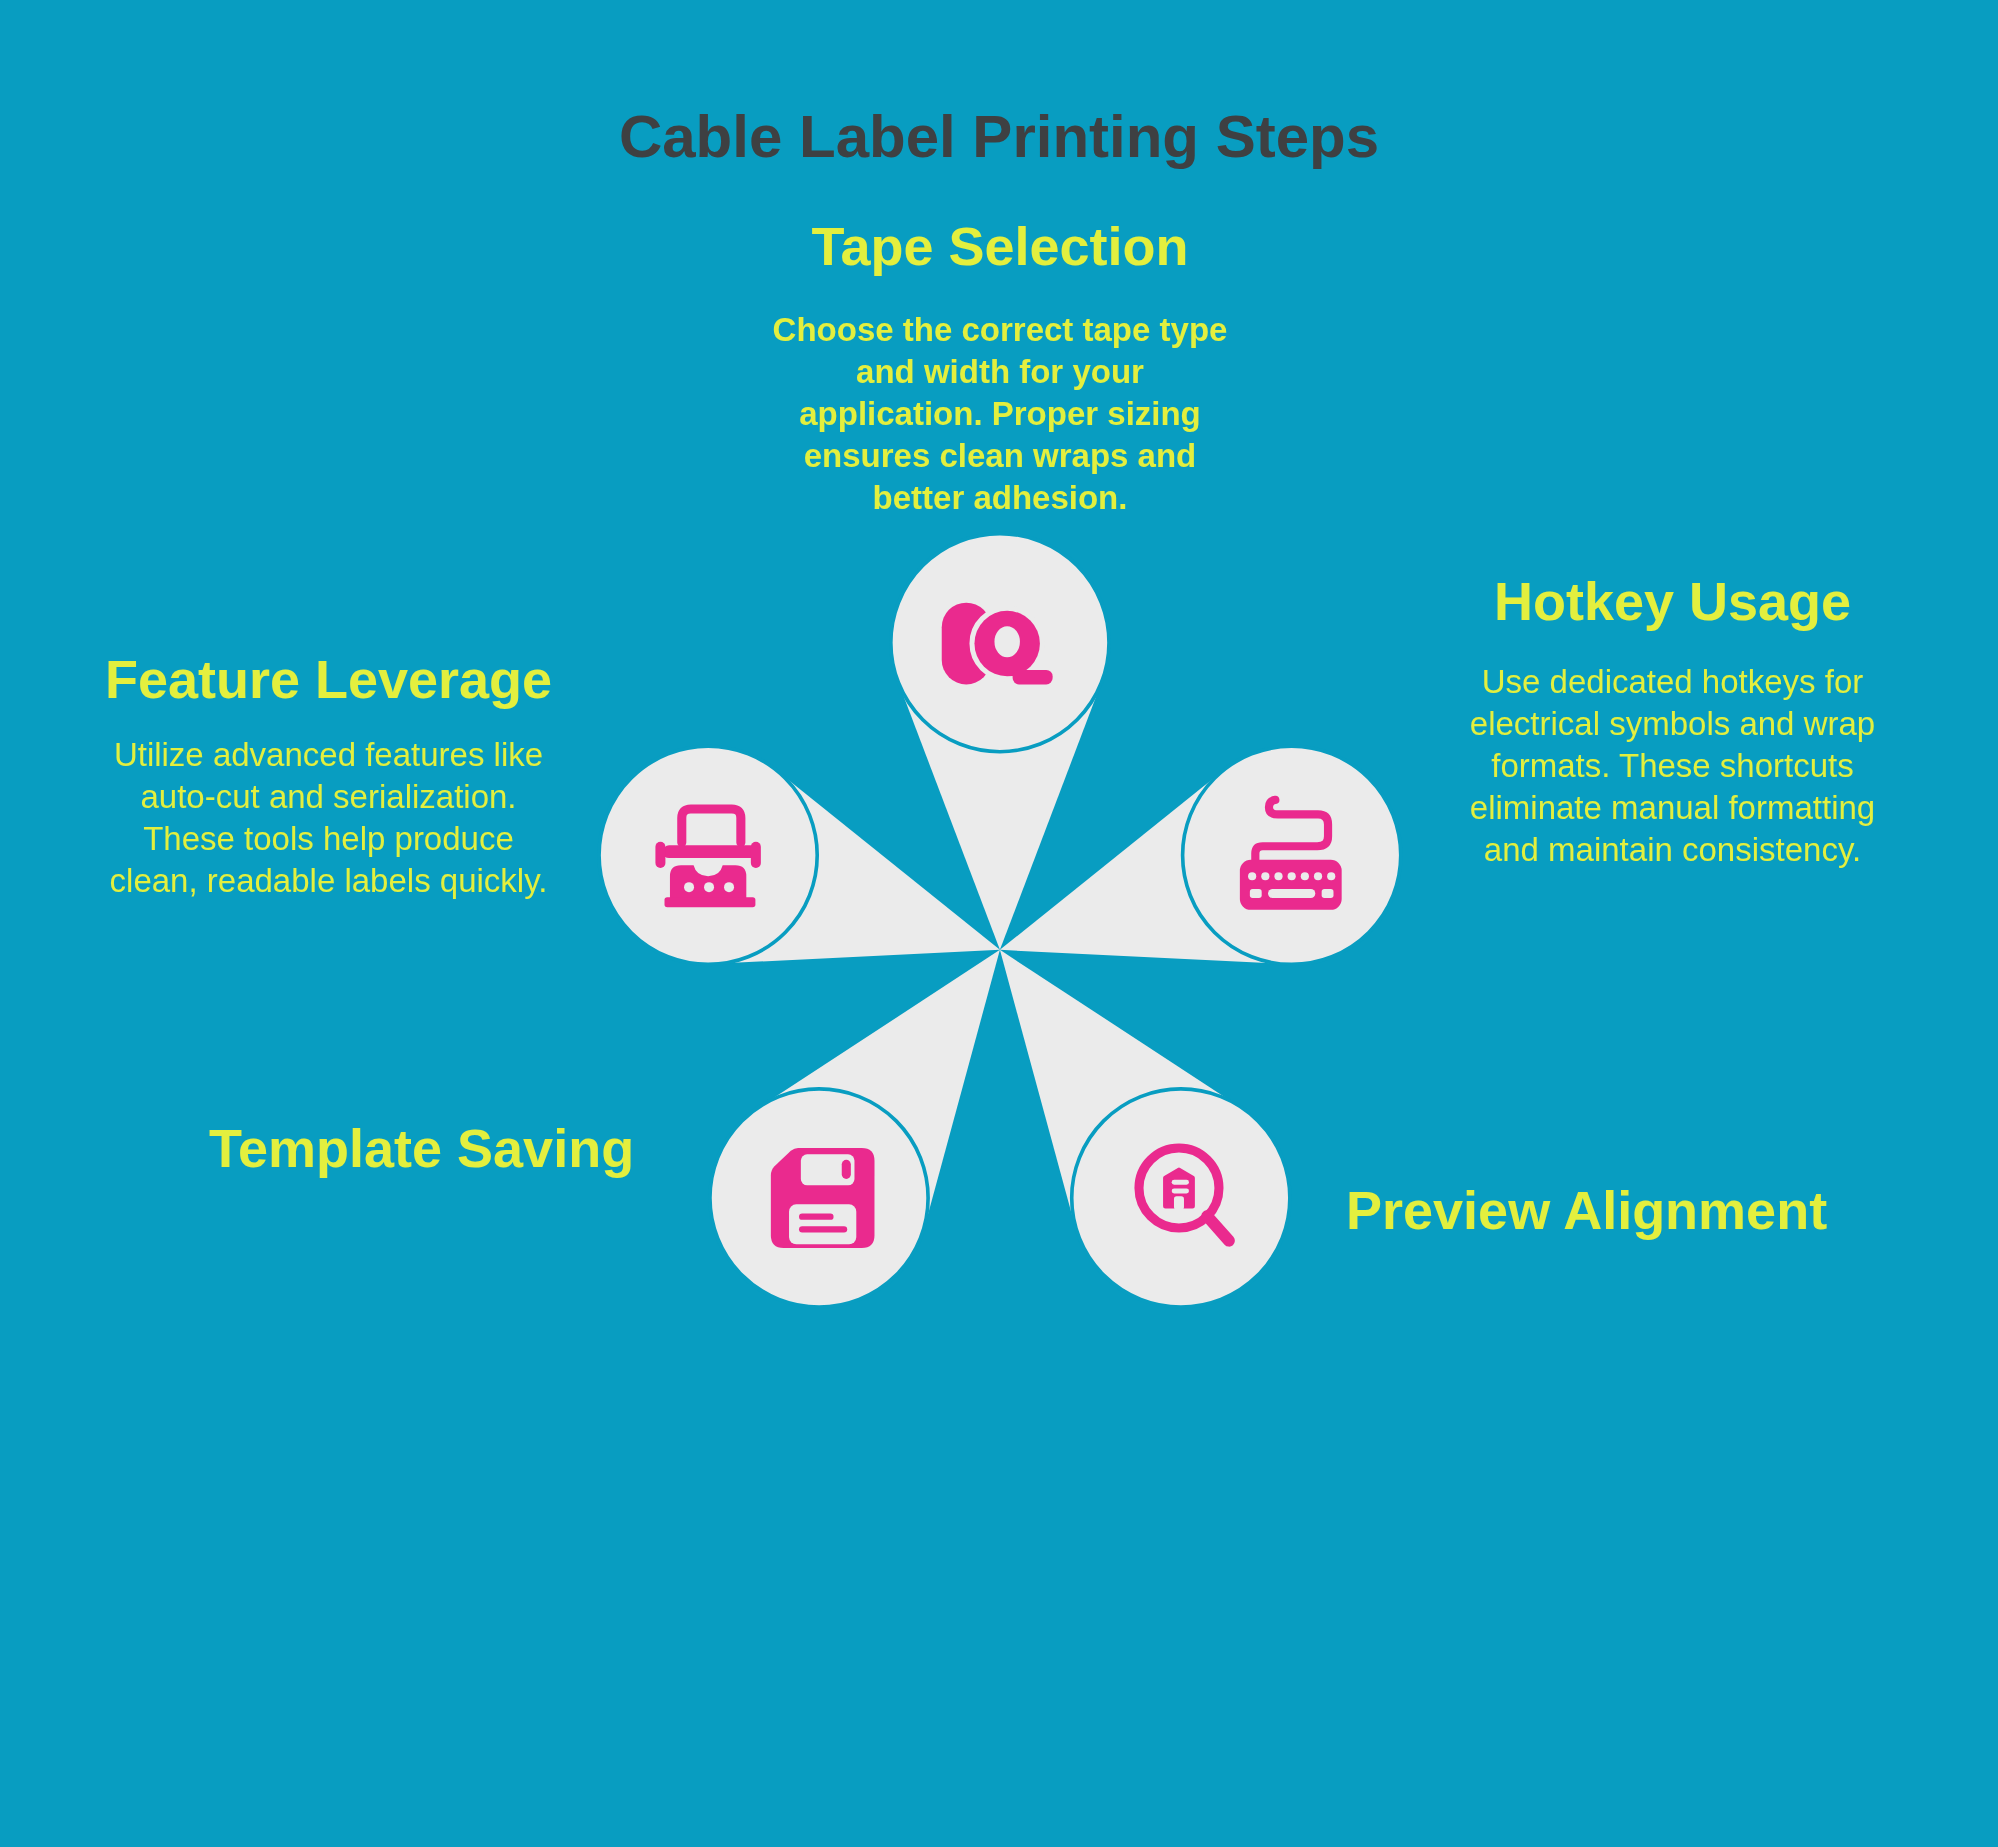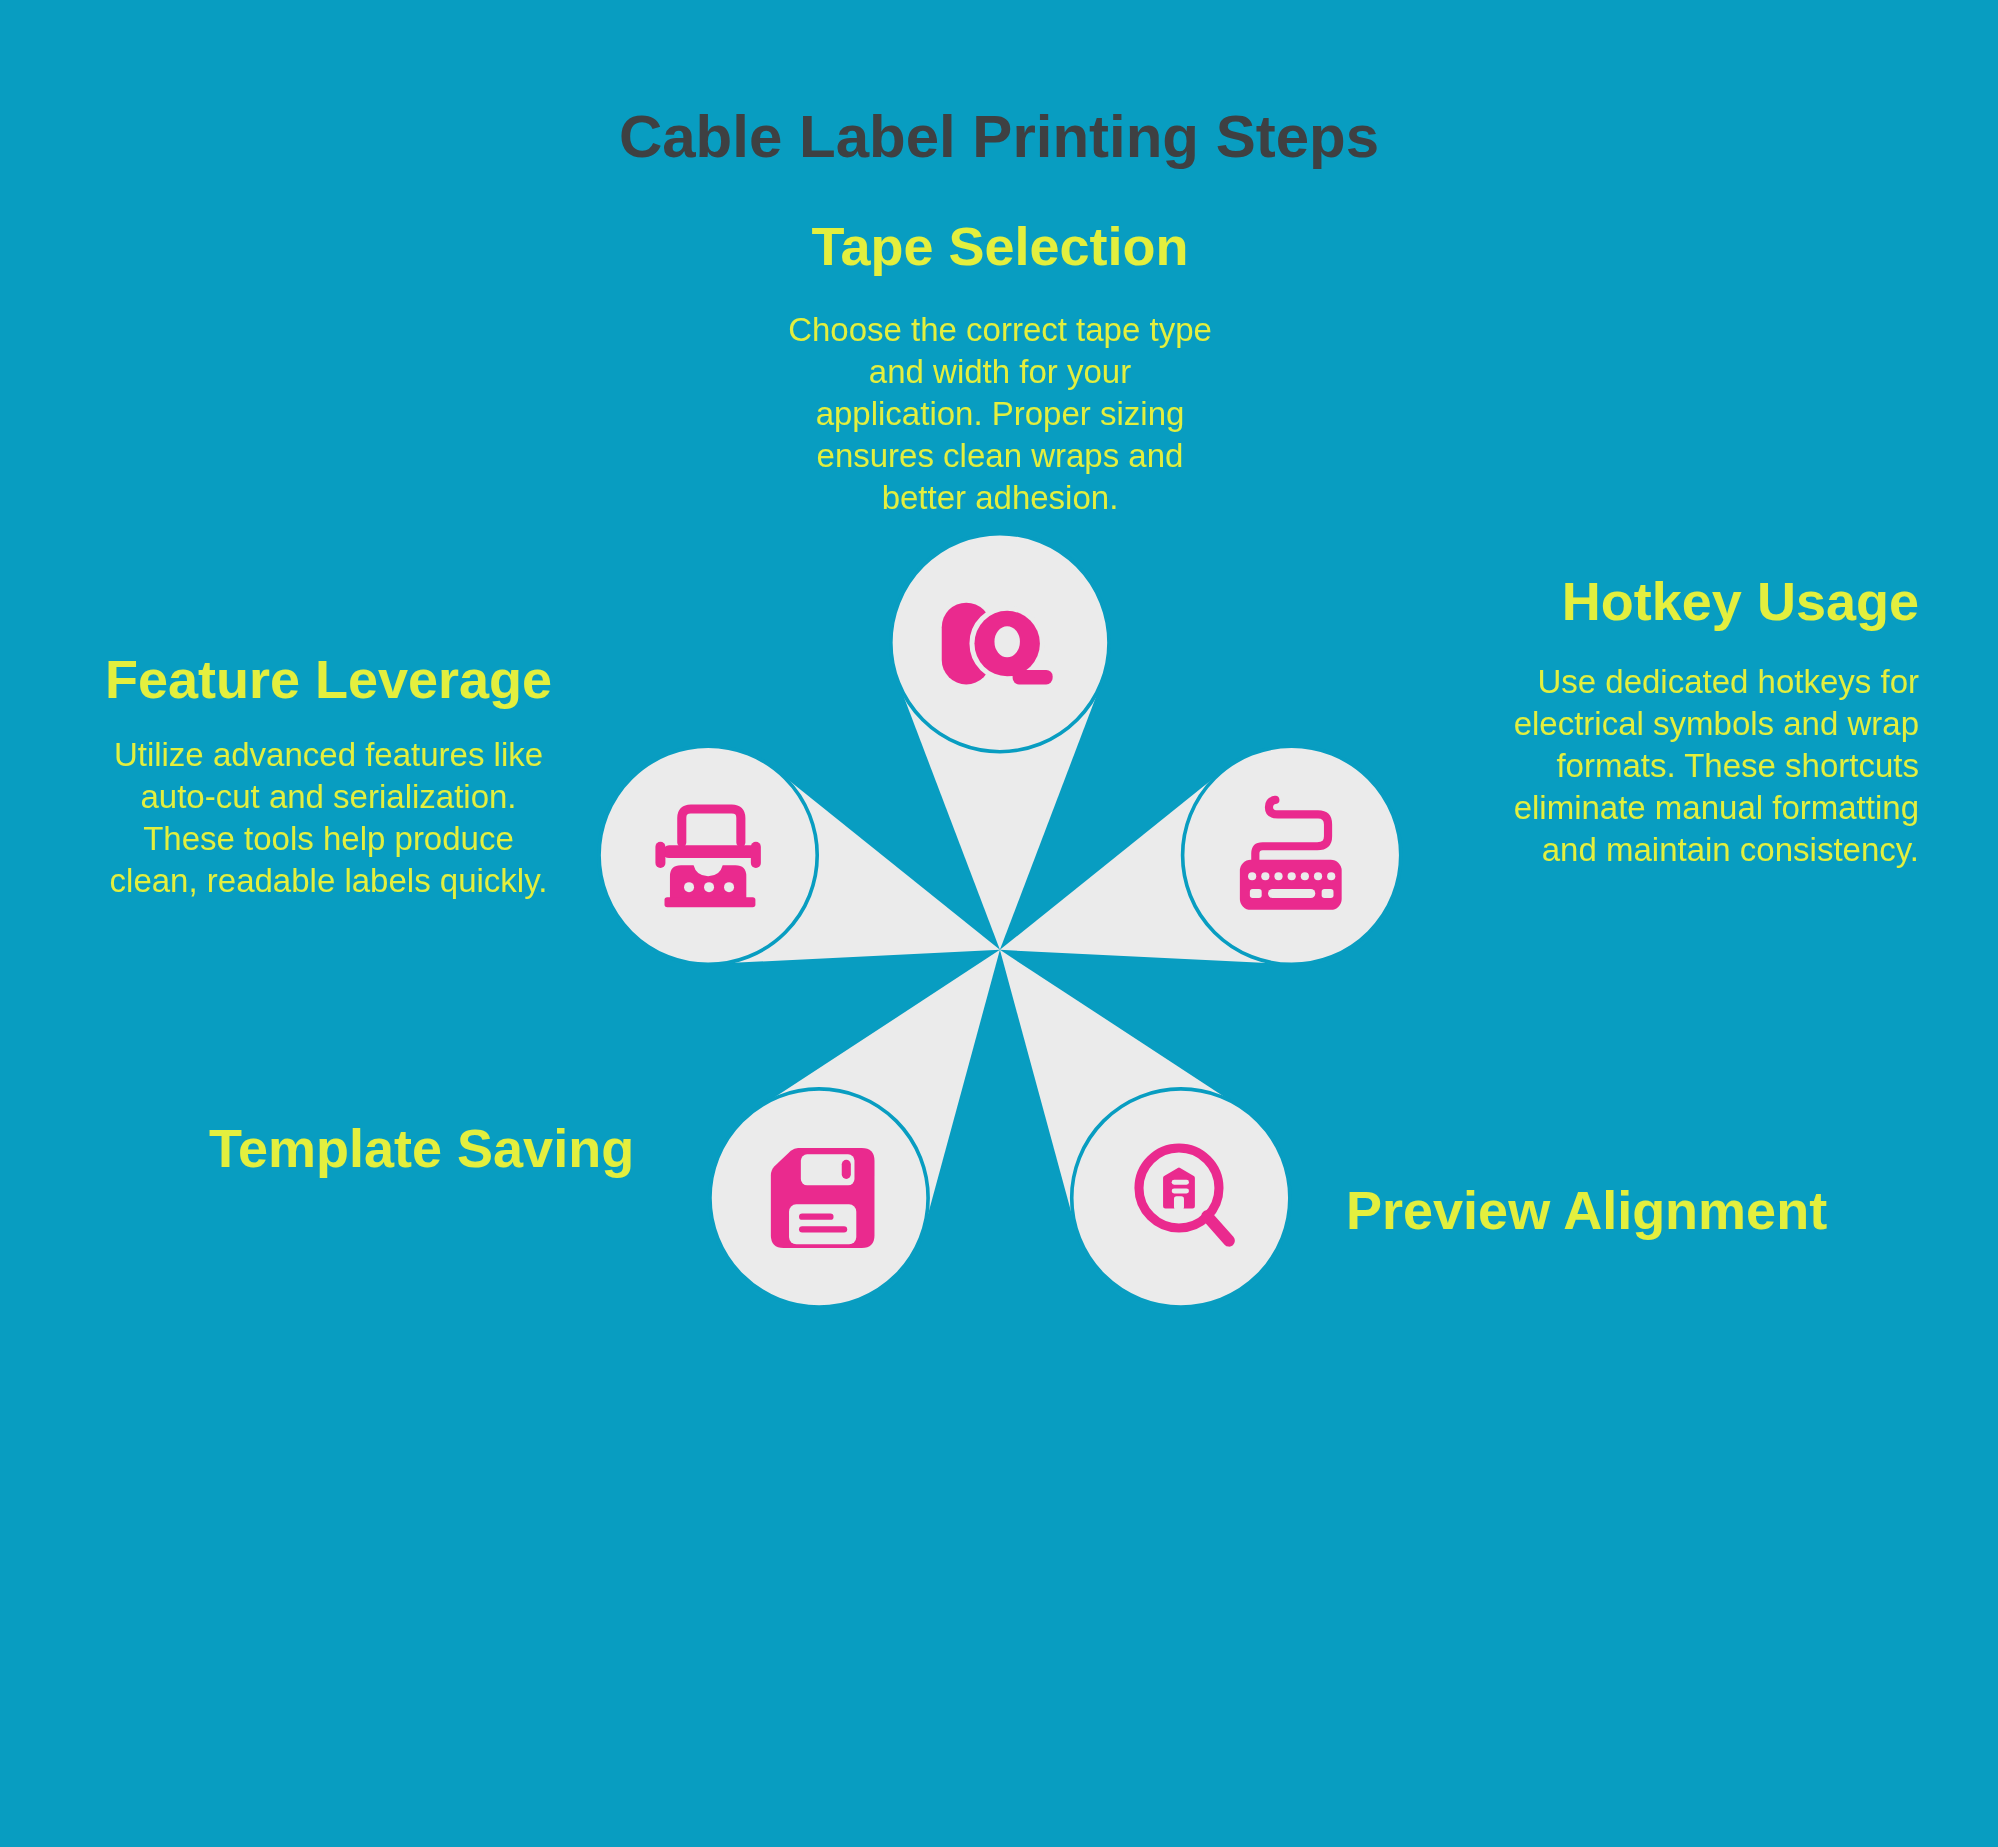--- a/index.html
+++ b/index.html
@@ -19,22 +19,22 @@
   .gap-stroke{fill:none;stroke:#EBEBEB;}
   .step{position:absolute;color:#E3EF3E;}
   .step h2{
     margin:0;font-size:54px;line-height:45px;font-weight:bold;color:#E3EF3E;
   }
   .step p{
     margin:0;font-size:33px;line-height:42px;font-weight:normal;
     white-space:pre-line;color:#E3EF3E;
   }
   .step-tape{left:718px;top:224px;width:564px;text-align:center;}
-  .step-tape p{margin-top:40px;}
-  .step-hotkey{left:1450px;top:579px;width:445px;text-align:right;margin-left:24px;}
+  .step-tape p{margin-top:40px;font-weight:bold;}
+  .step-hotkey{left:1450px;top:579px;width:445px;text-align:center;}
   .step-hotkey p{margin-top:37px;}
   .step-feature{left:92px;top:657px;width:473px;text-align:center;}
   .step-feature p{margin-top:32px;}
   .step-template{left:209px;top:1126px;width:455px;text-align:left;}
   .step-template p{margin-top:46px;}
   .step-preview{left:1346px;top:1188px;width:482px;text-align:left;}
   .step-preview p{margin-top:46px;}
 </style>
 </head>
 <body>

